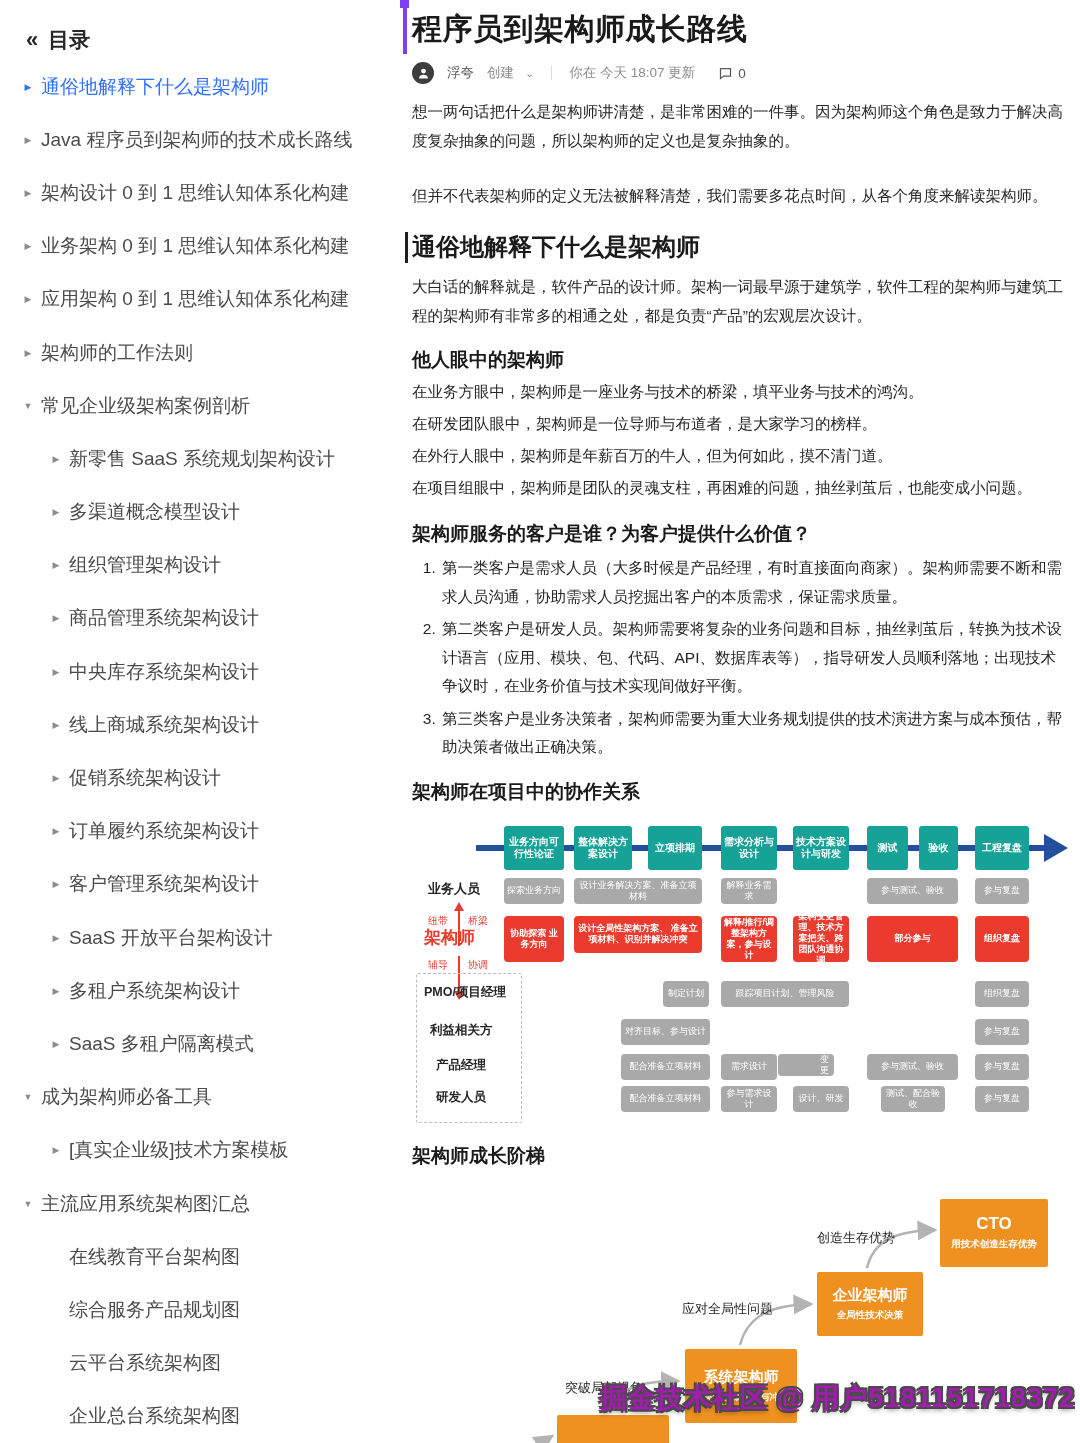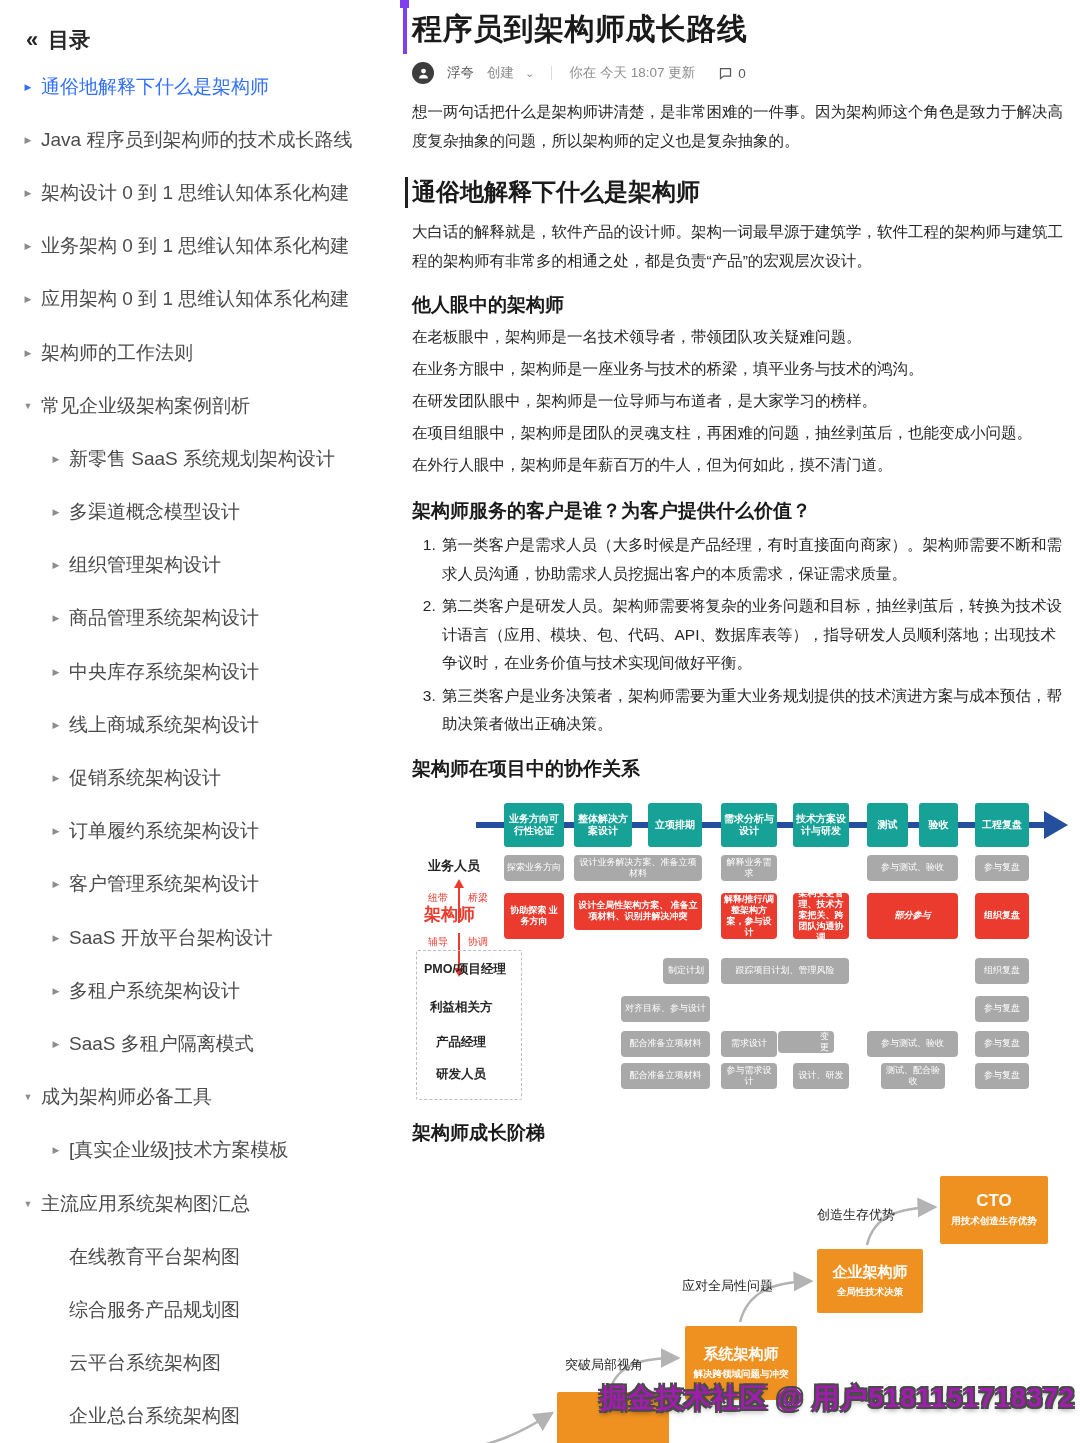--- a/index.html
+++ b/index.html
@@ -212,34 +212,34 @@
     <span>你在 今天 18:07 更新</span>
     <span class="cmt">
       <svg width="15" height="15" viewBox="0 0 24 24">
           <path fill="none" stroke="#595959" stroke-width="2" d="M4 4h16v12H9l-5 4z"></path>
         </svg>
       <span>0</span>
     </span>
   </div>
 
   <p class="body-p p1">想一两句话把什么是架构师讲清楚，是非常困难的一件事。因为架构师这个角色是致力于解决高度复杂抽象的问题，所以架构师的定义也是复杂抽象的。</p>
+  <p class="body-p p2">但并不代表架构师的定义无法被解释清楚，我们需要多花点时间，从各个角度来解读架构师。</p>
 
   <div class="h2-wrap">
     <span class="text-cursor"></span>
     <h2 class="sec">通俗地解释下什么是架构师</h2>
   </div>
   <p class="body-p p3">大白话的解释就是，软件产品的设计师。架构一词最早源于建筑学，软件工程的架构师与建筑工程的架构师有非常多的相通之处，都是负责“产品”的宏观层次设计。</p>
 
   <h3 class="sec">他人眼中的架构师</h3>
   <div class="eyes">
-      <p class="body-p">在老板眼中，架构师是一名技术领导者，带领团队攻关疑难问题。</p>
       <p class="body-p">在业务方眼中，架构师是一座业务与技术的桥梁，填平业务与技术的鸿沟。</p>
       <p class="body-p">在研发团队眼中，架构师是一位导师与布道者，是大家学习的榜样。</p>
+      <p class="body-p">在外行人眼中，架构师是年薪百万的牛人，但为何如此，摸不清门道。</p>
       <p class="body-p">在项目组眼中，架构师是团队的灵魂支柱，再困难的问题，抽丝剥茧后，也能变成小问题。</p>
-      <p class="body-p">在外行人眼中，架构师是年薪百万的牛人，但为何如此，摸不清门道。</p>
     </div>
 
   <h3 class="sec">架构师服务的客户是谁？为客户提供什么价值？</h3>
   <ol class="cust">
       <li>第一类客户是需求人员（大多时候是产品经理，有时直接面向商家）。架构师需要不断和需求人员沟通，协助需求人员挖掘出客户的本质需求，保证需求质量。</li>
       <li>第二类客户是研发人员。架构师需要将复杂的业务问题和目标，抽丝剥茧后，转换为技术设计语言（应用、模块、包、代码、API、数据库表等），指导研发人员顺利落地；出现技术争议时，在业务价值与技术实现间做好平衡。</li>
       <li>第三类客户是业务决策者，架构师需要为重大业务规划提供的技术演进方案与成本预估，帮助决策者做出正确决策。</li>
     </ol>
 
   <h3 class="sec">架构师在项目中的协作关系</h3>
@@ -272,21 +272,21 @@
       <div class="cbox teal" style="left: 563px; top: 8px; width: 54px; height: 44px;">工程复盘</div>
       <div class="cbox gray" style="left: 92px; top: 60px; width: 60px; height: 26px;">探索业务方向</div>
       <div class="cbox gray" style="left: 162px; top: 60px; width: 128px; height: 26px;">设计业务解决方案、准备立项材料</div>
       <div class="cbox gray" style="left: 309px; top: 60px; width: 56px; height: 26px;">解释业务需求</div>
       <div class="cbox gray" style="left: 455px; top: 60px; width: 91px; height: 26px;">参与测试、验收</div>
       <div class="cbox gray" style="left: 563px; top: 60px; width: 54px; height: 26px;">参与复盘</div>
       <div class="cbox red" style="left: 92px; top: 98px; width: 60px; height: 46px;">协助探索 业务方向</div>
       <div class="cbox red" style="left: 162px; top: 98px; width: 128px; height: 37px;">设计全局性架构方案、 准备立项材料、识别并解决冲突</div>
       <div class="cbox red" style="left: 309px; top: 98px; width: 56px; height: 46px;">解释/推行/调整架构方案，参与设计</div>
       <div class="cbox red" style="left: 381px; top: 98px; width: 56px; height: 46px;">架构变更管理、技术方案把关、跨团队沟通协调</div>
-      <div class="cbox red" style="left: 455px; top: 98px; width: 91px; height: 46px; font-style: italic;">部分参与</div>
+      <div class="cbox red" style="left: 455px; top: 98px; width: 91px; height: 46px;">部分参与</div>
       <div class="cbox red" style="left: 563px; top: 98px; width: 54px; height: 46px;">组织复盘</div>
       <div class="cbox gray" style="left: 251px; top: 163px; width: 46px; height: 26px;">制定计划</div>
       <div class="cbox gray" style="left: 309px; top: 163px; width: 128px; height: 26px;">跟踪项目计划、管理风险</div>
       <div class="cbox gray" style="left: 563px; top: 163px; width: 54px; height: 26px;">组织复盘</div>
       <div class="cbox gray" style="left: 209px; top: 201px; width: 89px; height: 26px;">对齐目标、参与设计</div>
       <div class="cbox gray" style="left: 563px; top: 201px; width: 54px; height: 26px;">参与复盘</div>
       <div class="cbox gray" style="left: 209px; top: 236px; width: 89px; height: 26px;">配合准备立项材料</div>
       <div class="cbox gray" style="left: 309px; top: 236px; width: 56px; height: 26px;">需求设计</div>
       <div class="cbox gray" style="left: 366px; top: 236px; width: 56px; height: 22px; padding-left: 40px;">需求变更管理</div>
       <div class="cbox gray" style="left: 455px; top: 236px; width: 91px; height: 26px;">参与测试、验收</div>

